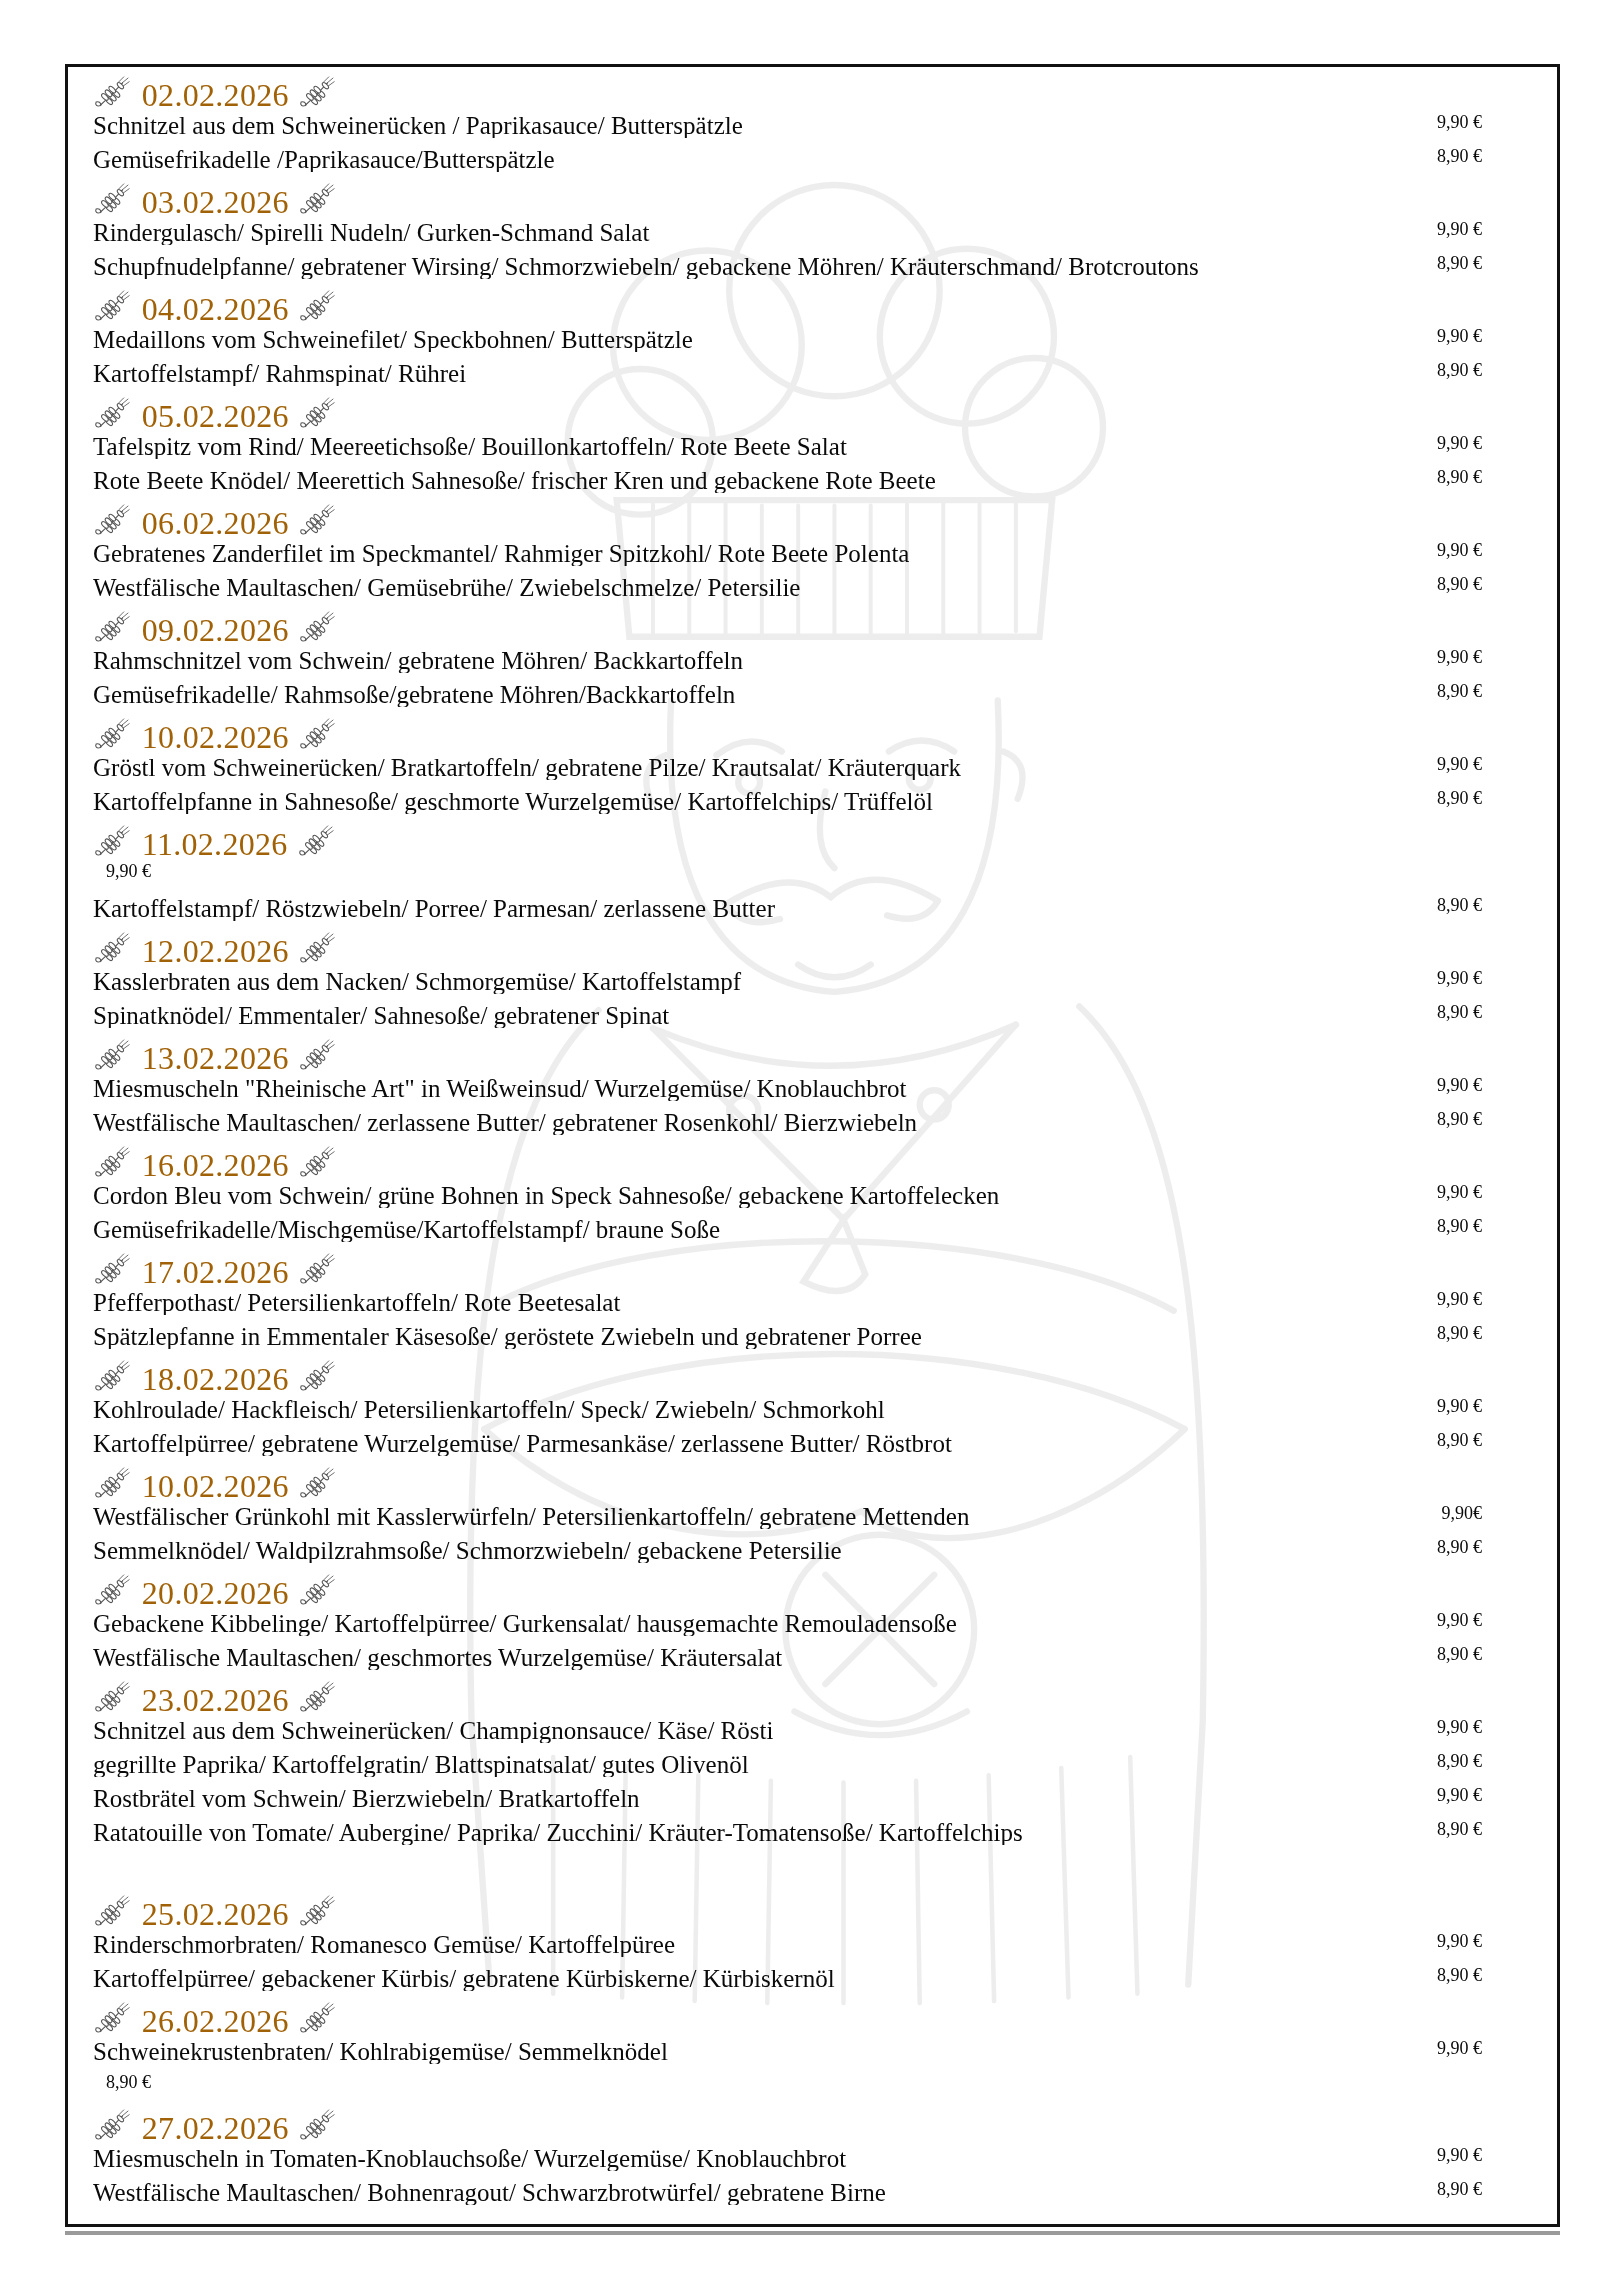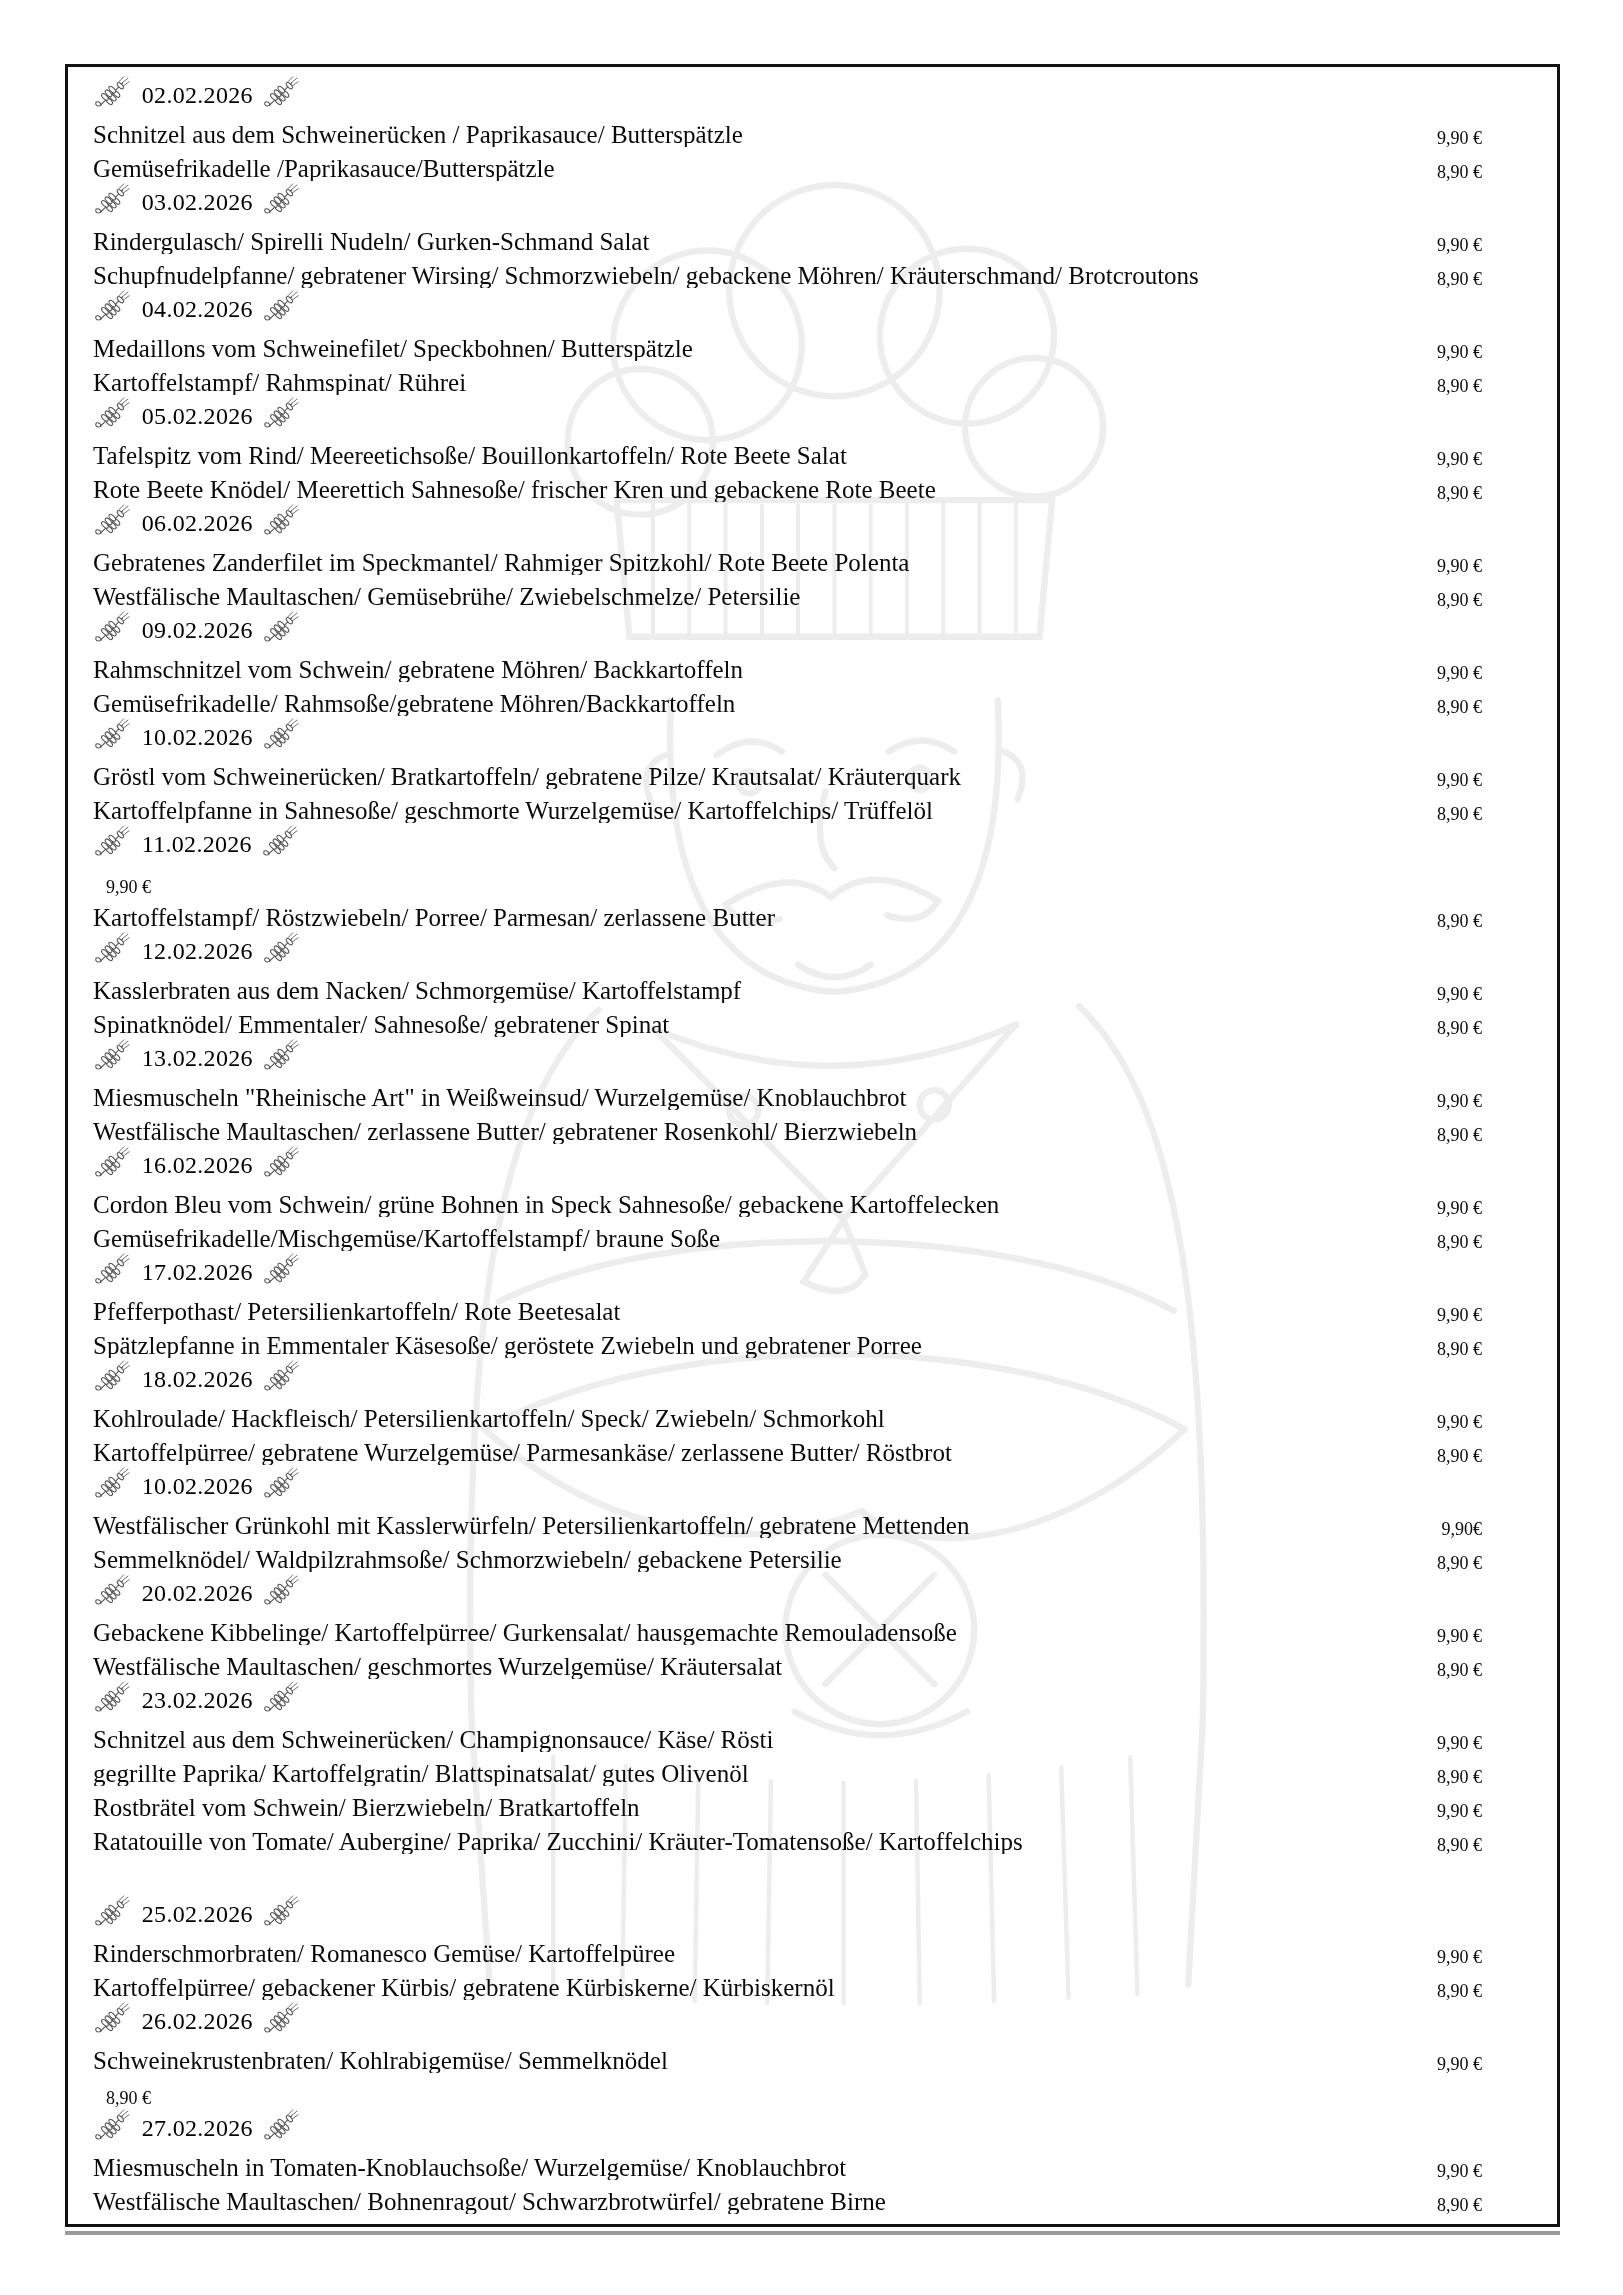--- a/index.html
+++ b/index.html
@@ -53,37 +53,37 @@
     height: 107px;
   }
   .date-row {
     display: flex;
     align-items: center;
     gap: 10.5px;
     height: 39px;
     padding-left: 1.3px;
   }
   .date {
-    color: #000000;
-    font-size: 24px;
+    color: #a16207;
+    font-size: 32px;
     letter-spacing: 0.3px;
     line-height: 1;
     padding-top: 3.9px;
   }
   .wheat {
     display: inline-flex;
     align-items: center;
   }
   .wheat svg {
     width: 37px;
     height: 34px;
   }
   .item-row {
     display: flex;
-    align-items: flex-end;
+    align-items: flex-start;
     height: 34px;
     padding-right: 75px;
   }
   .dish {
     flex: 1 1 auto;
     font-size: 25px;
     line-height: 1;
     white-space: nowrap;
     overflow: hidden;
   }

